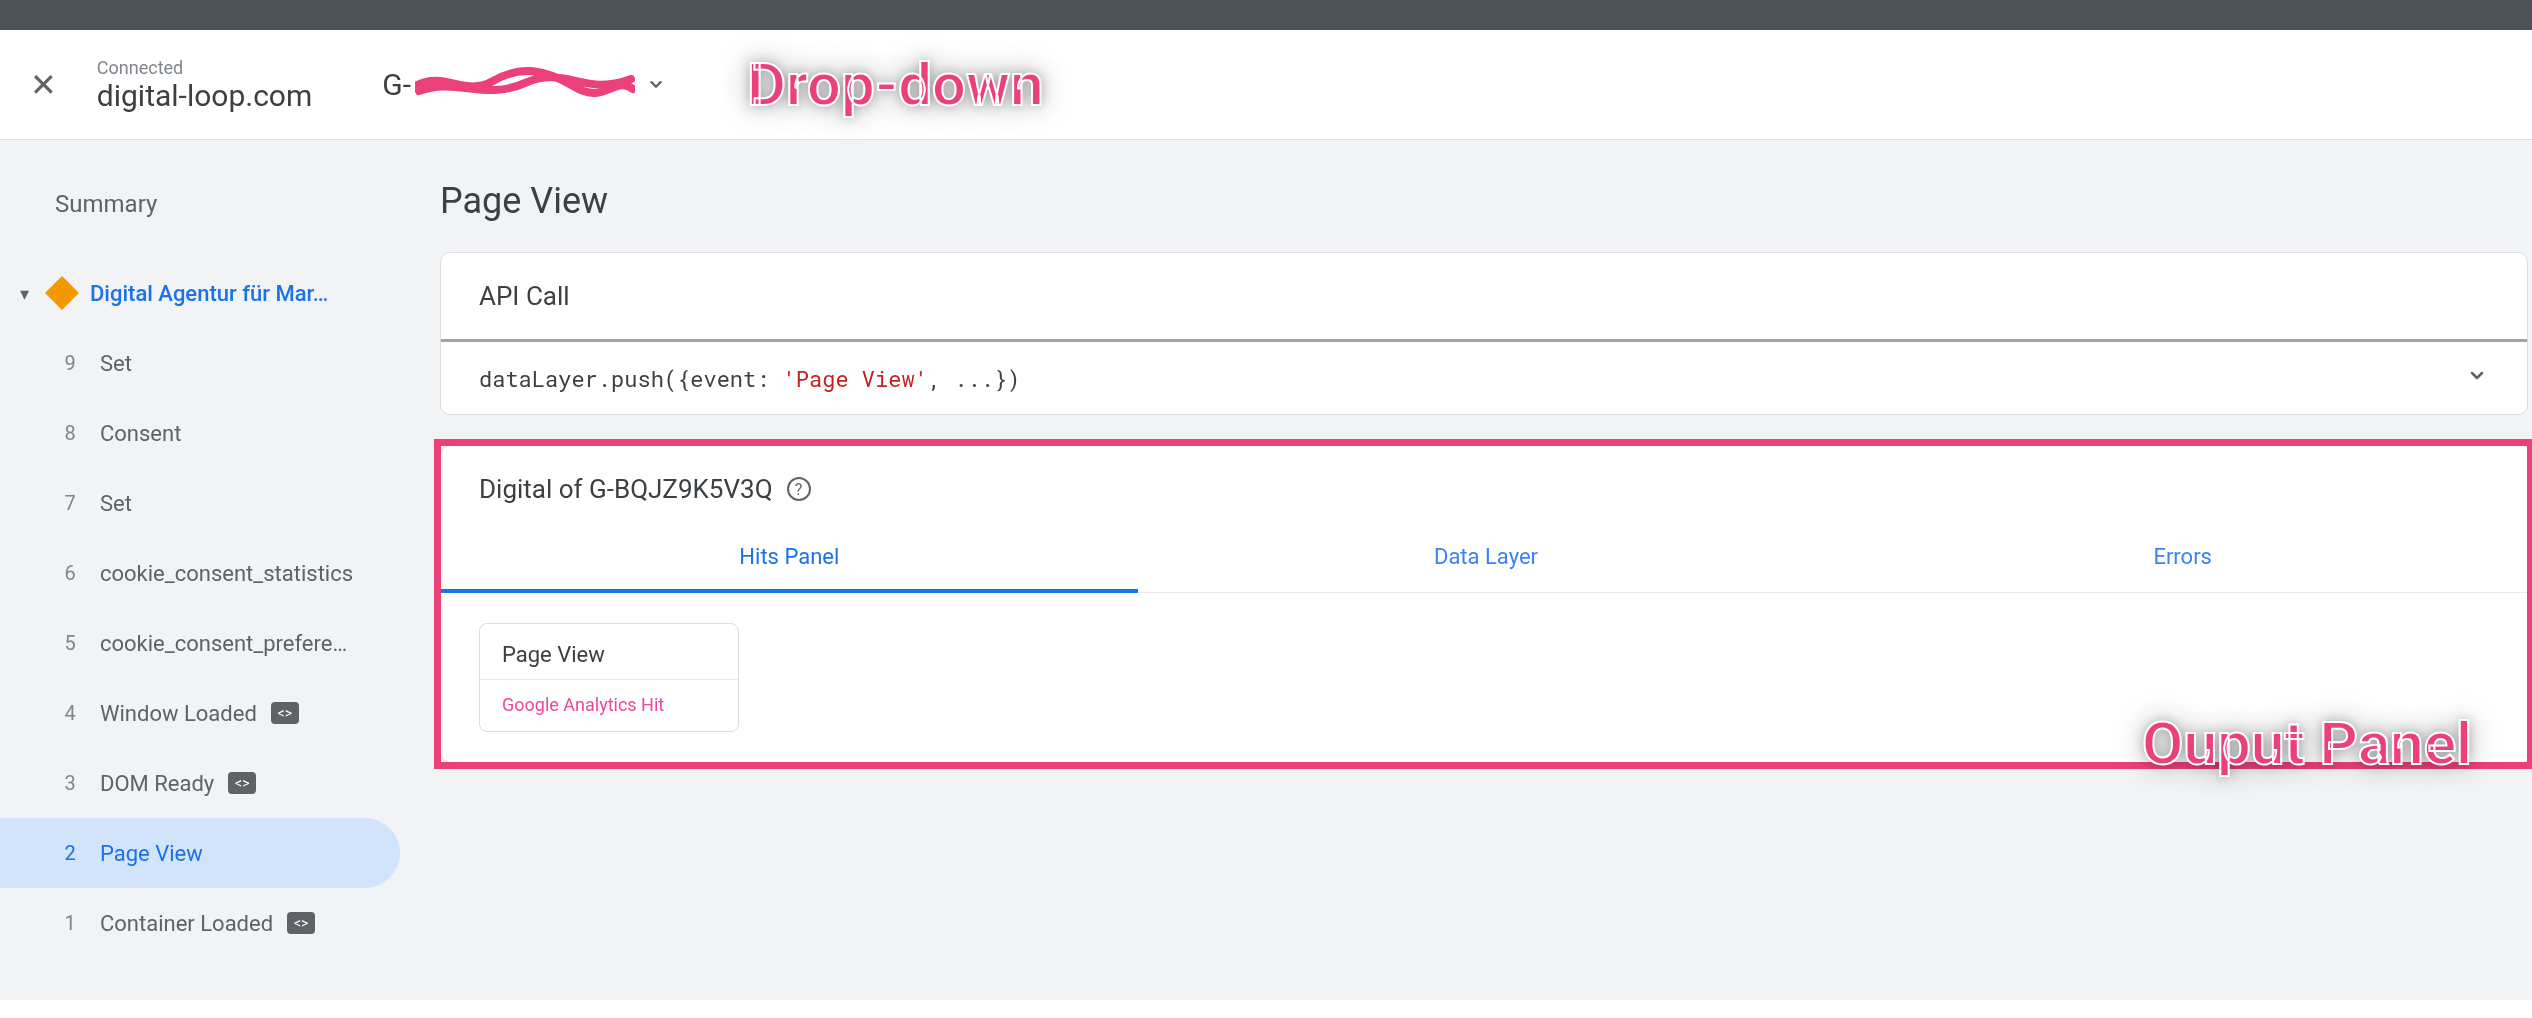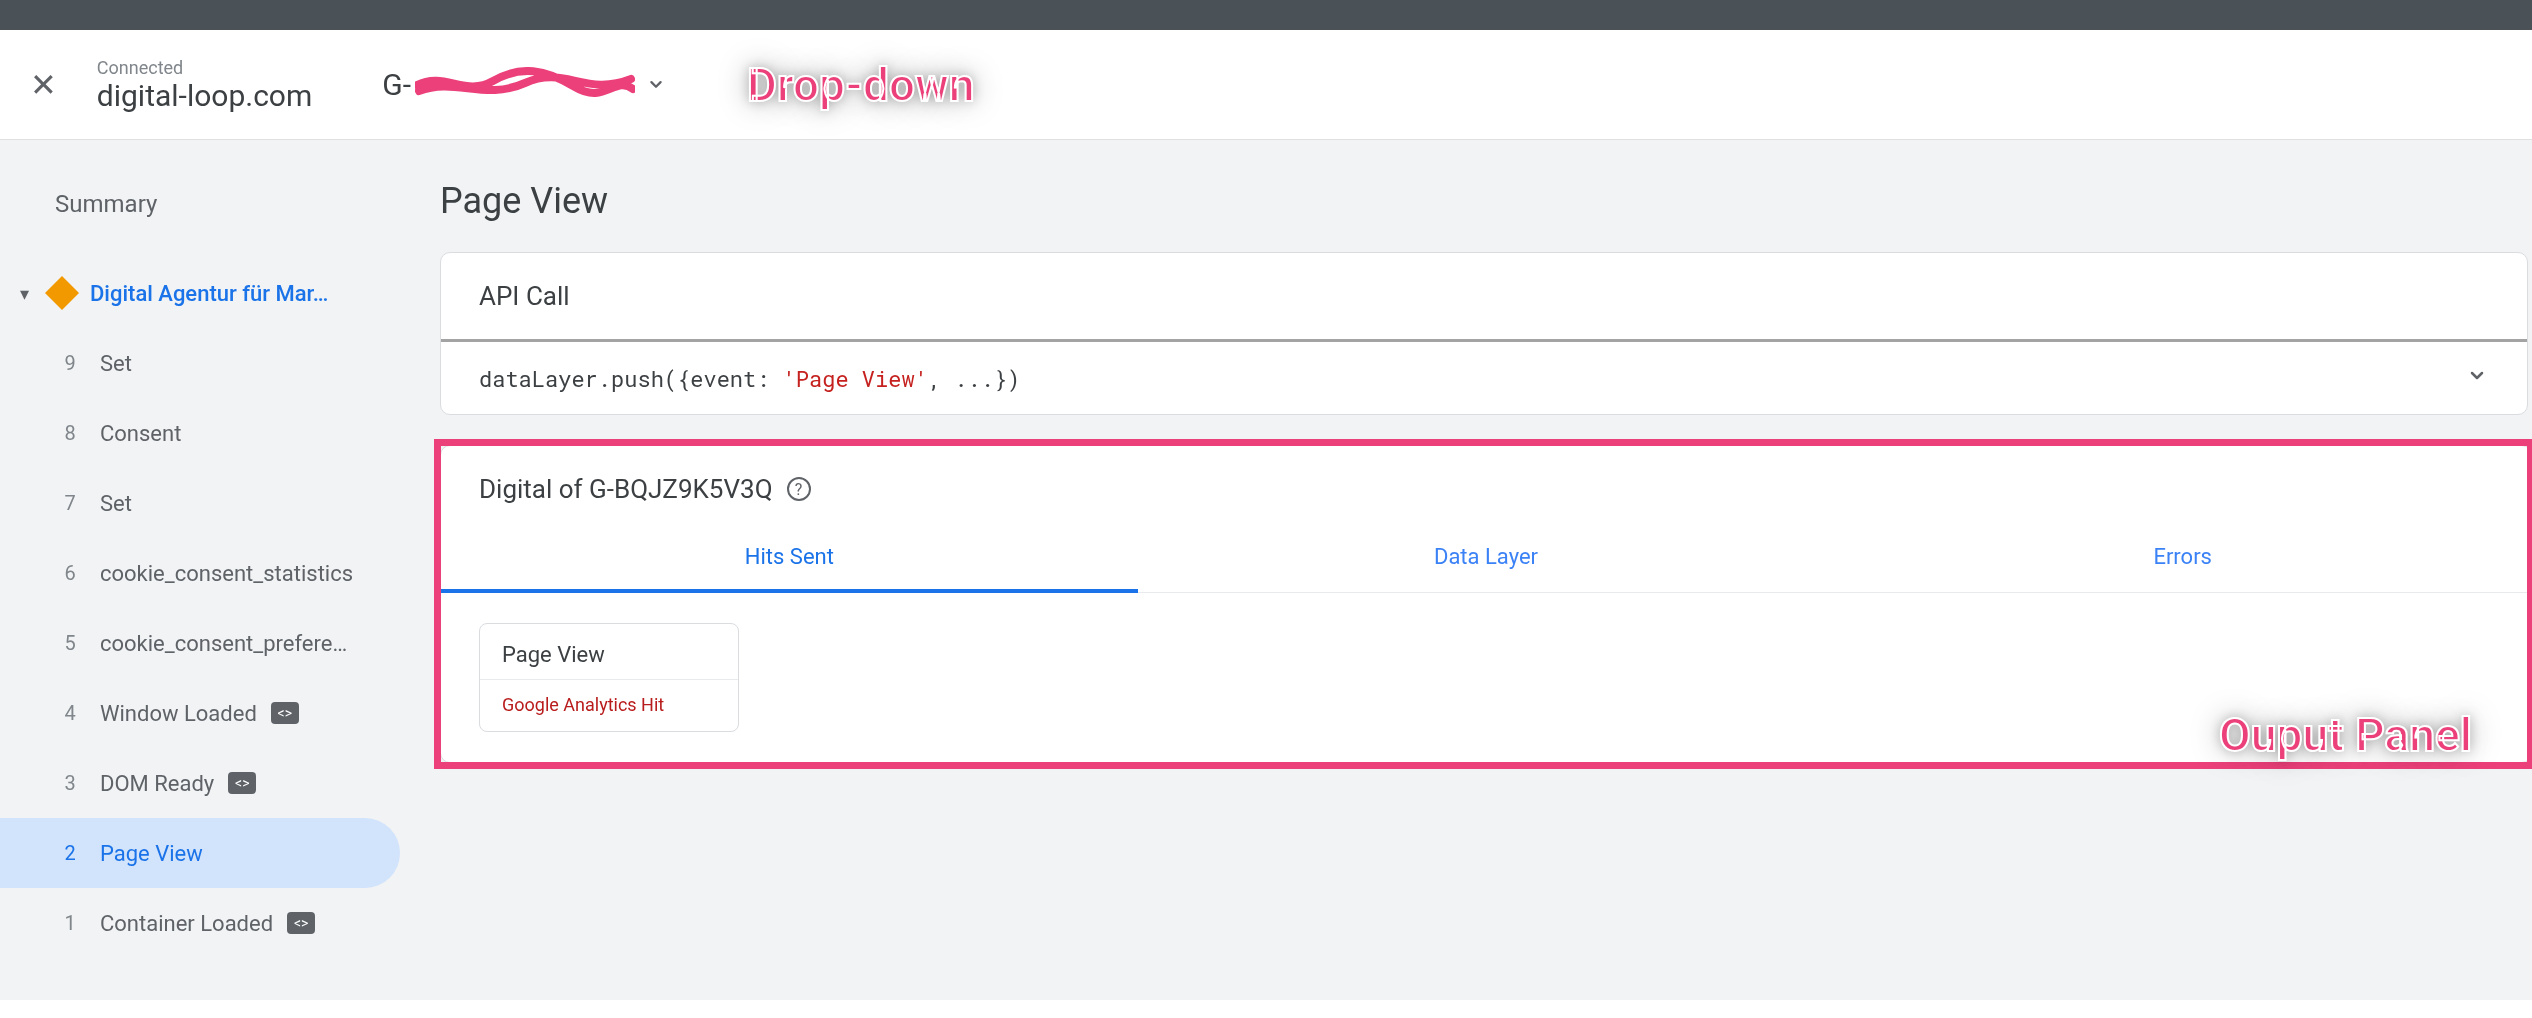--- a/index.html
+++ b/index.html
@@ -8,21 +8,21 @@
 .header { height: 110px; background: #fff; display: flex; align-items: center; padding: 0 30px; border-bottom: 1px solid #e0e0e0; }
 .close-btn { font-size: 32px; color: #5f6368; cursor: pointer; margin-right: 40px; }
 .conn-block { display: flex; flex-direction: column; }
 .conn-label { font-size: 18px; color: #80868b; }
 .domain-name { font-size: 30px; color: #3c4043; }
 .gid-block { display: flex; align-items: center; margin-left: 70px; font-size: 30px; color: #3c4043; cursor: pointer; }
 .gid-prefix { margin-right: 4px; }
 .scribble { position: relative; display: inline-block; width: 220px; height: 36px; }
 .scribble svg { width: 100%; height: 100%; }
 .chev-down { margin-left: 10px; }
-.annotation { font-size: 46px; font-weight: 700; color: #ec407a; -webkit-text-stroke: 2px #fff; text-shadow: 0 0 30px rgba(0,0,0,0.4), 0 0 12px rgba(0,0,0,0.3); }
+.annotation { font-size: 60px; font-weight: 700; color: #ec407a; -webkit-text-stroke: 2px #fff; text-shadow: 0 0 30px rgba(0,0,0,0.4), 0 0 12px rgba(0,0,0,0.3); }
 .annotation.dropdown { margin-left: 80px; }
 .body-area { display: flex; background: #f1f3f4; min-height: 860px; }
 .sidebar { width: 410px; background: #f1f3f4; padding-top: 30px; }
 .summary-hdr { font-size: 24px; color: #5f6368; padding: 20px 30px 40px 55px; }
 .sb-item { display: flex; align-items: center; height: 70px; padding-left: 20px; font-size: 22px; color: #5f6368; cursor: pointer; }
 .sb-item.first { color: #1a73e8; font-weight: 500; }
 .sb-item.active { color: #1a73e8; background: #d2e3fc; border-radius: 0 40px 40px 0; margin-right: 10px; }
 .sb-caret { width: 30px; color: #5f6368; font-size: 18px; }
 .sb-diamond { width: 24px; height: 24px; background: #f29900; transform: rotate(45deg); margin-right: 16px; }
 .sb-num { width: 40px; text-align: center; margin-right: 10px; color: #80868b; font-size: 20px; }
@@ -40,21 +40,21 @@
 .output-highlight { position: absolute; top: -6px; left: -6px; right: -2px; bottom: -6px; border: 7px solid #ec407a; pointer-events: none; z-index: 5; }
 .output-card { background: #fff; border: 1px solid #dadce0; border-radius: 10px; padding-bottom: 30px; }
 .output-hdr { padding: 28px 38px 20px 38px; font-size: 26px; color: #3c4043; display: flex; align-items: center; gap: 14px; }
 .help-icon { width: 24px; height: 24px; border: 2px solid #5f6368; border-radius: 50%; display: inline-flex; align-items: center; justify-content: center; font-size: 16px; color: #5f6368; }
 .tabs { display: flex; border-bottom: 1px solid #e8eaed; }
 .tab { flex: 1; text-align: center; padding: 20px 0; font-size: 22px; color: #3b82f6; cursor: pointer; }
 .tab.active { color: #1a73e8; border-bottom: 4px solid #1a73e8; margin-bottom: -1px; }
 .hit-chip { margin: 30px 0 0 38px; width: 260px; border: 1px solid #dadce0; border-radius: 8px; cursor: pointer; }
 .hit-title { padding: 18px 22px 12px 22px; font-size: 22px; color: #3c4043; }
 .hit-divider { height: 1px; background: #e8eaed; }
-.hit-sub { padding: 14px 22px 16px 22px; font-size: 18px; color: #b91c1c; }
+.hit-sub { padding: 14px 22px 16px 22px; font-size: 18px; color: #ec4899; }
 .annot-output { position: absolute; right: 60px; top: 568px; z-index: 10; }
 </style>
 </head>
 <body>
 
 <div class="topbar-dark"></div>
 
 <div class="header">
   <div class="close-btn">✕</div>
   <div class="conn-block">
@@ -153,21 +153,21 @@
     </div>
 
     <div class="output-wrap">
       <div class="output-highlight"></div>
       <div class="output-card">
         <div class="output-hdr">
           <span>Digital of G-BQJZ9K5V3Q</span>
           <span class="help-icon">?</span>
         </div>
         <div class="tabs">
-          <div class="tab active">Hits Sent</div>
+          <div class="tab active">Hits Panel</div>
           <div class="tab">Data Layer</div>
           <div class="tab">Errors</div>
         </div>
         <div class="hit-chip">
           <div class="hit-title">Page View</div>
           <div class="hit-divider"></div>
           <div class="hit-sub">Google Analytics Hit</div>
         </div>
       </div>
     </div>

